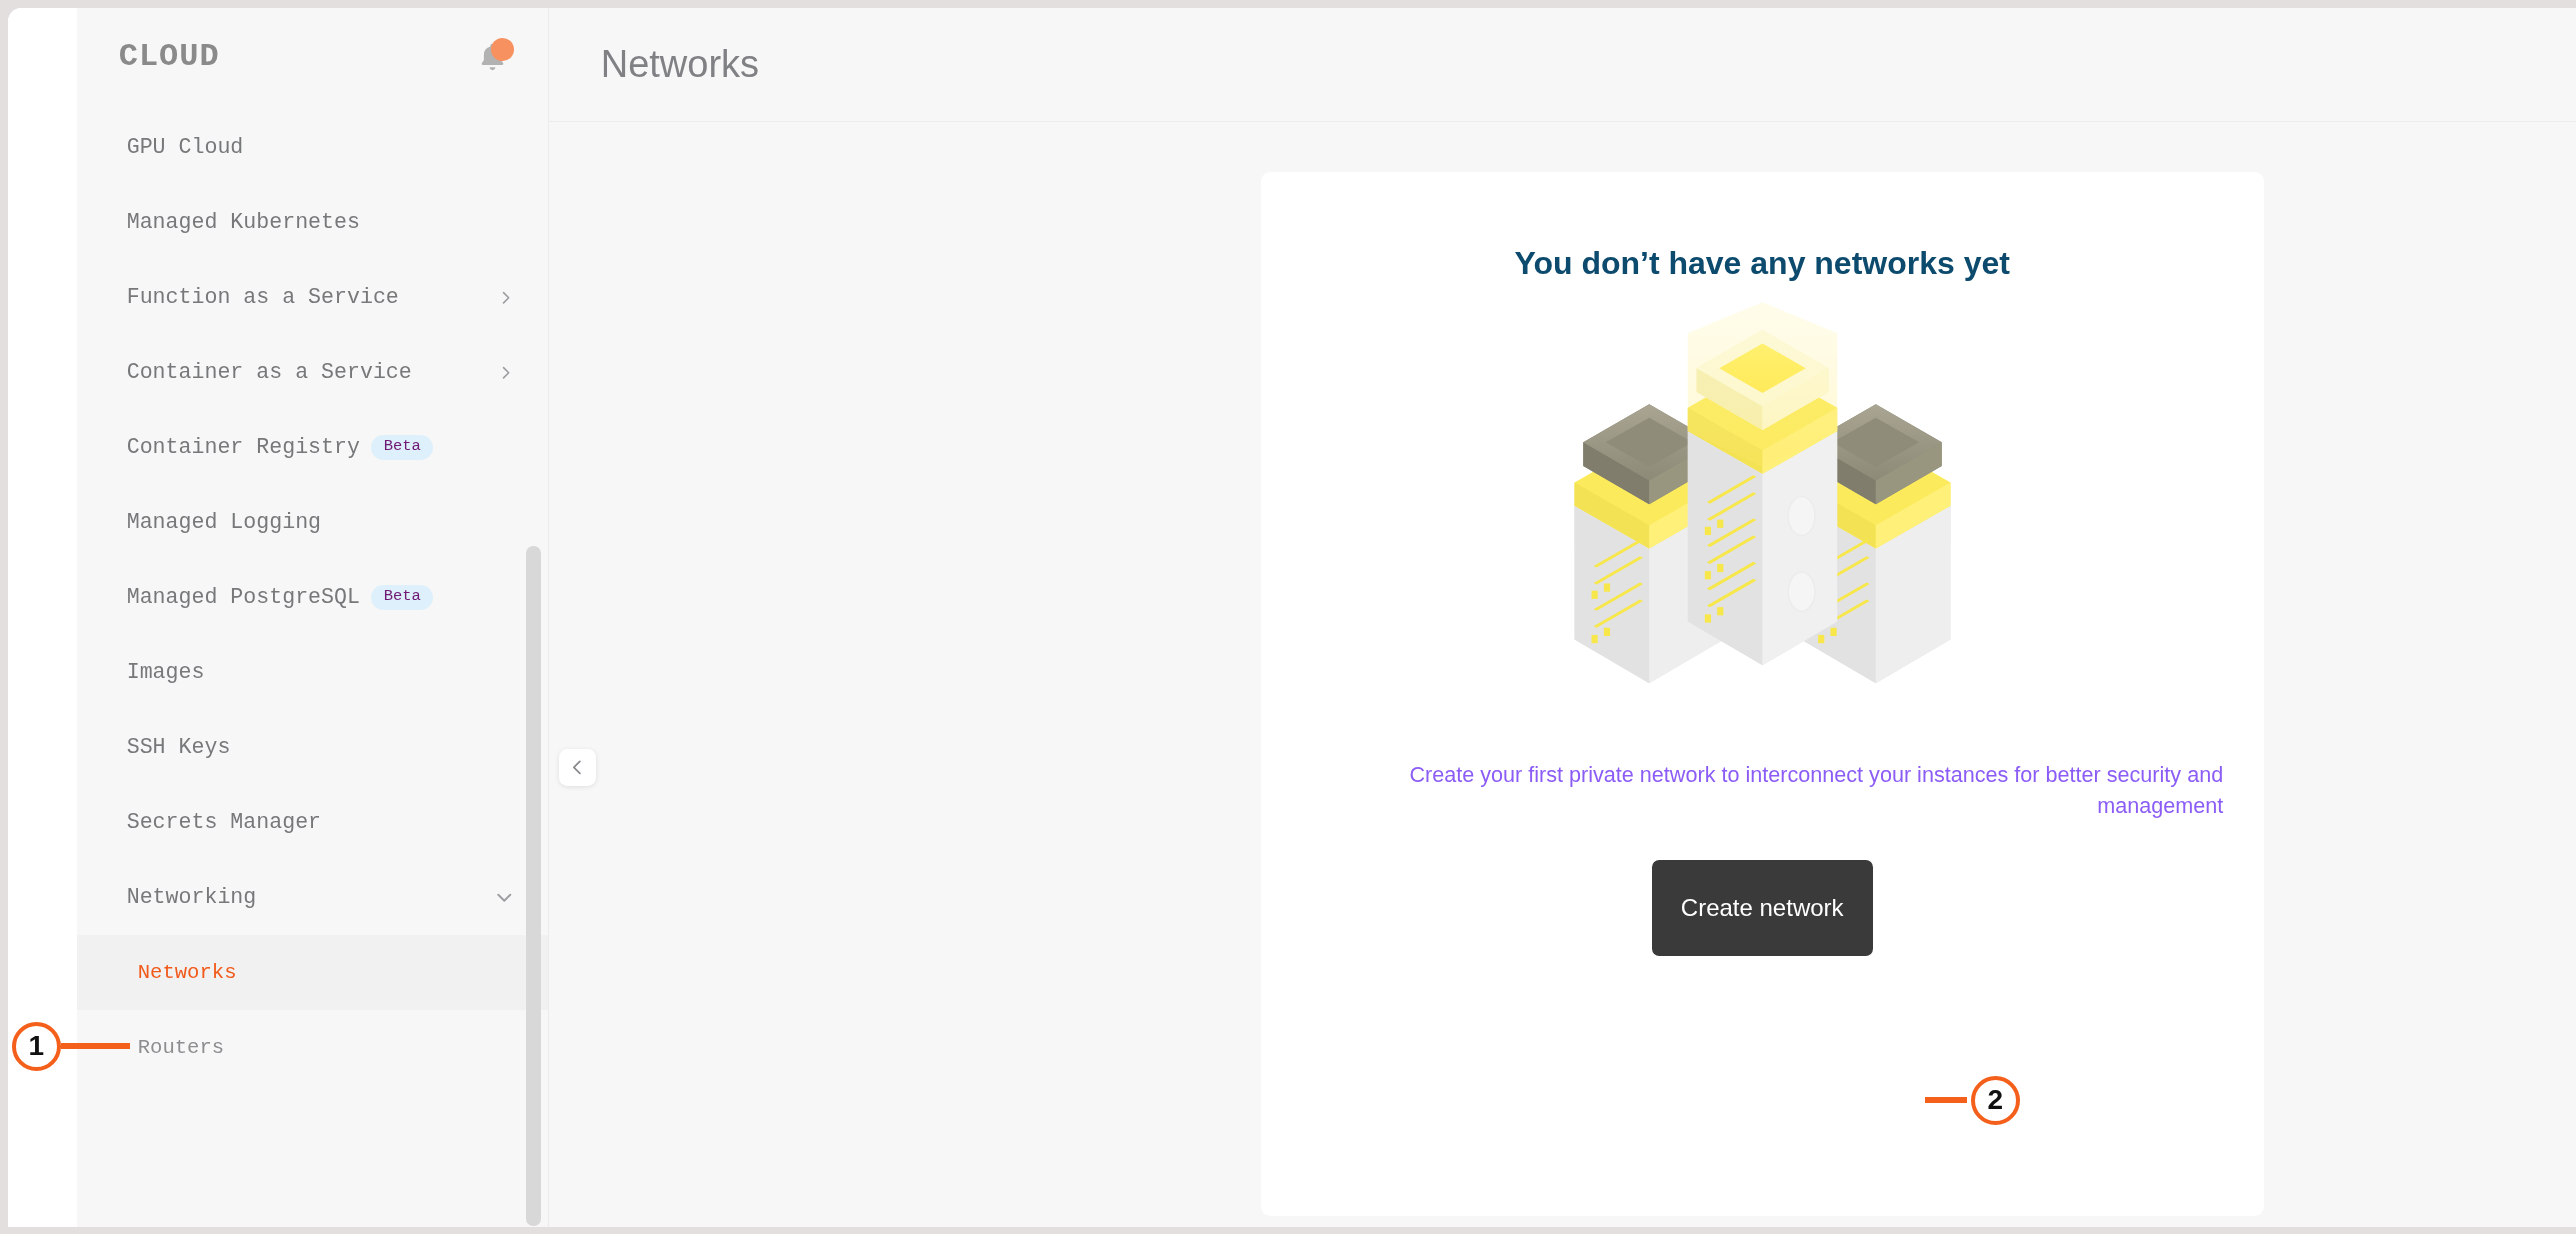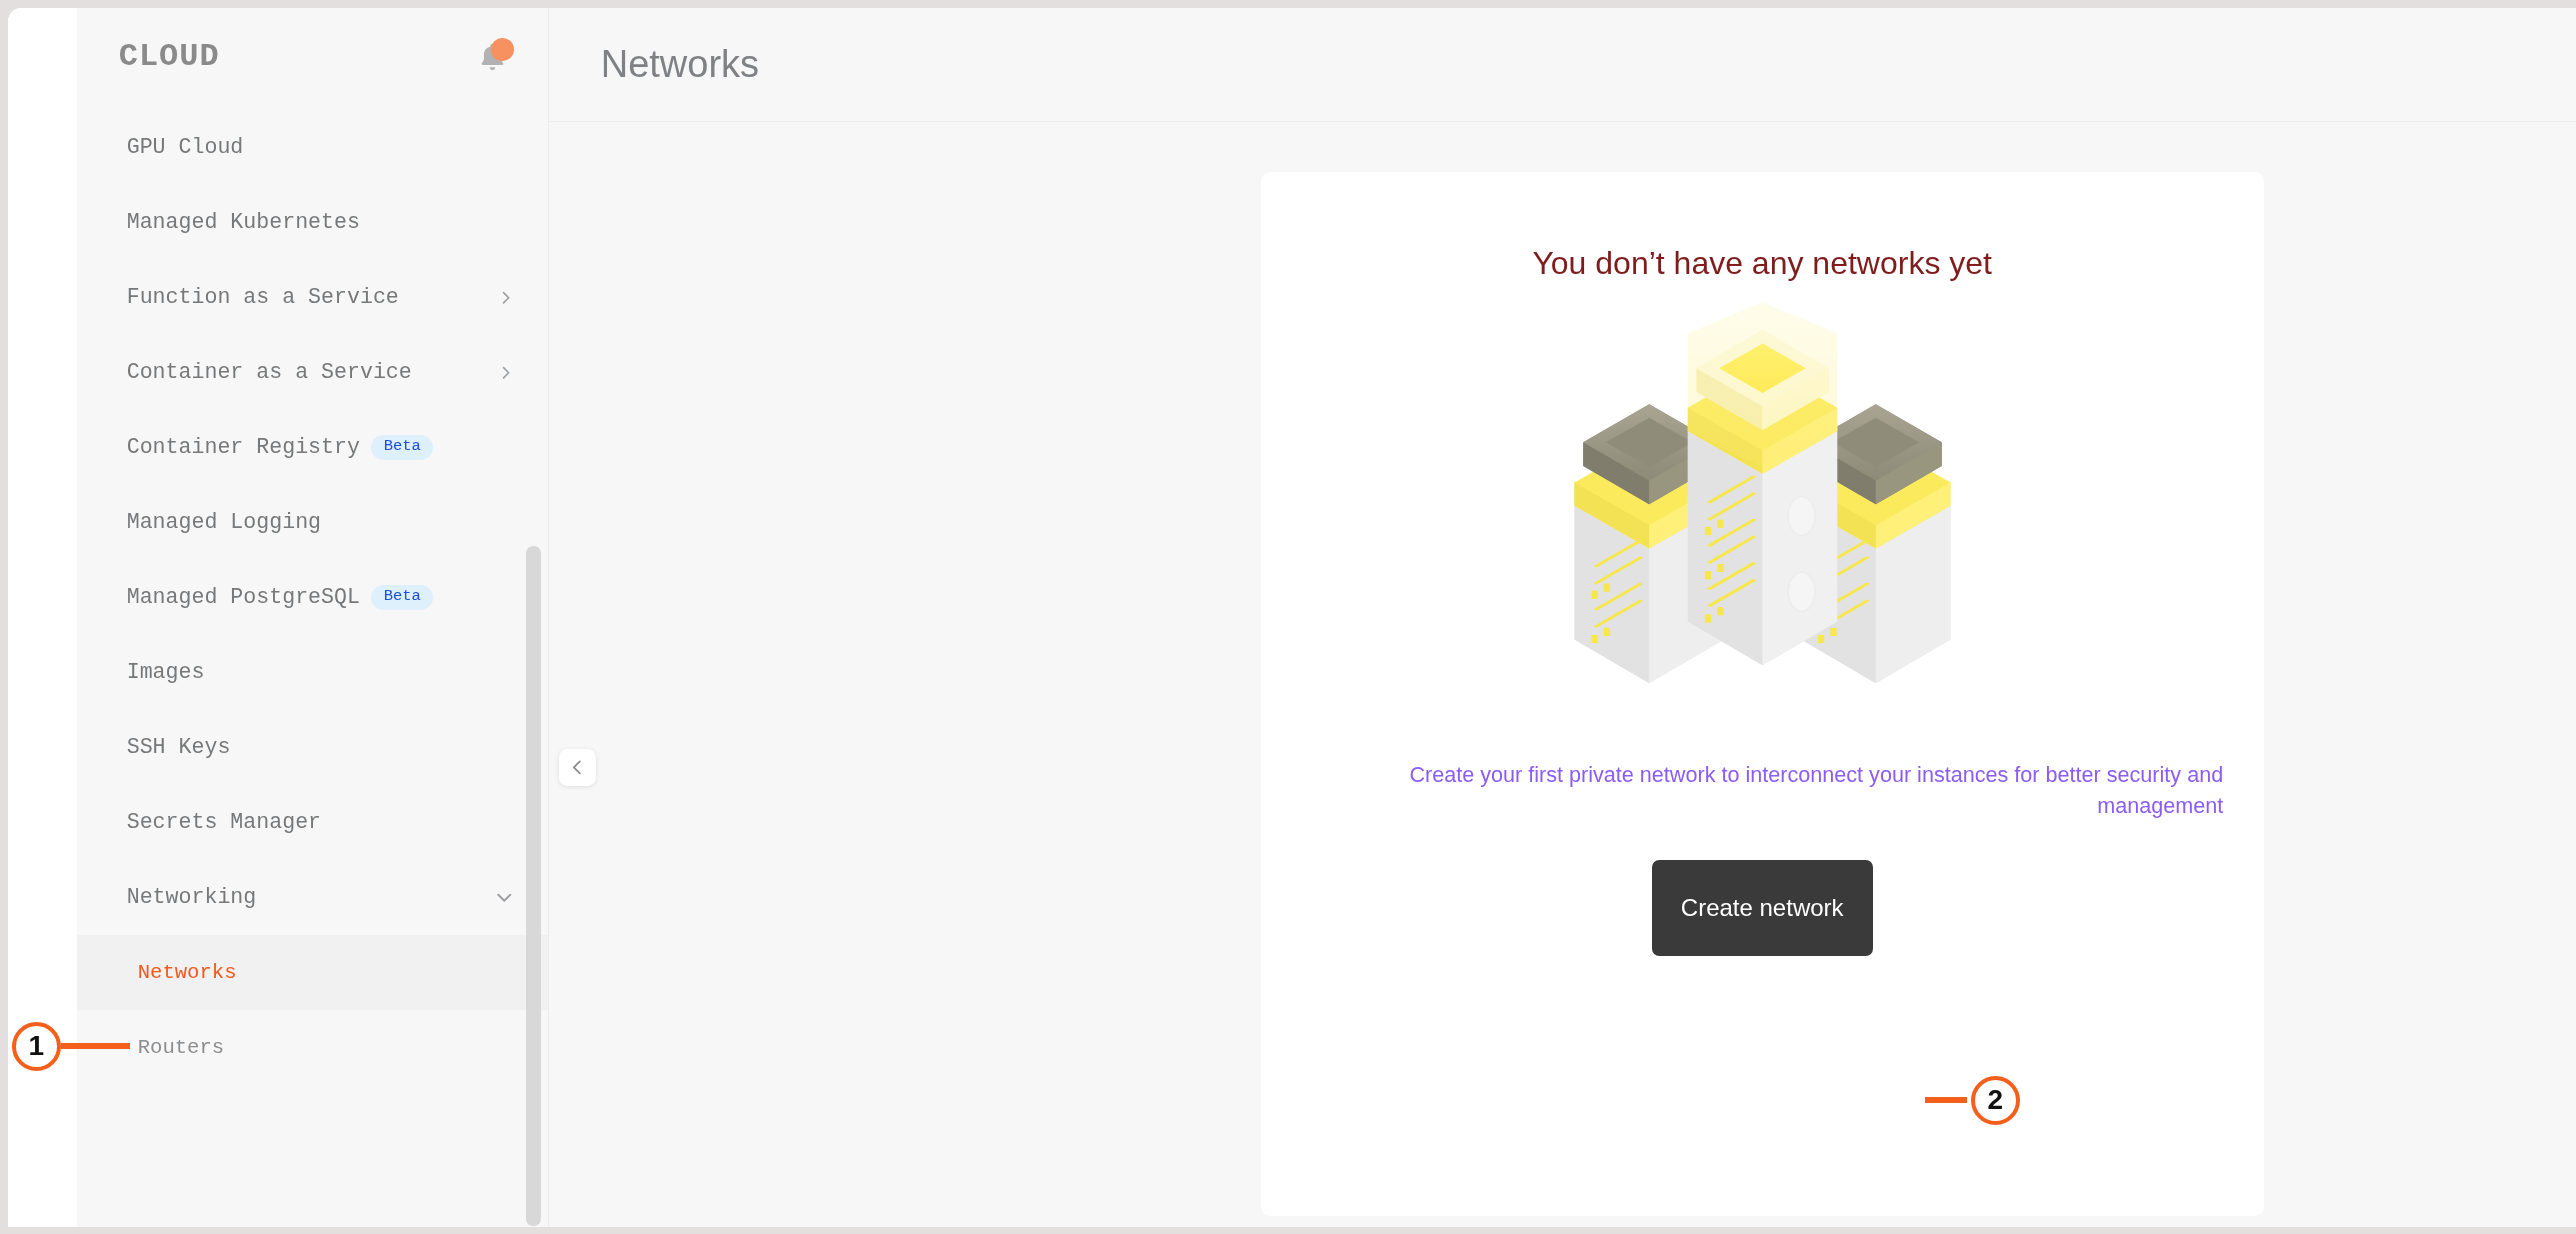--- a/index.html
+++ b/index.html
@@ -68,21 +68,21 @@
     cursor: pointer;
     white-space: nowrap;
   }
   .nav-item .lbl { display: flex; align-items: center; gap: 11.3px; }
   .nav-item.sub { padding-left: 61px; font-size: 20.6px; color: #8c8e90; }
   .nav-item.active { background: #f1f1f1; color: #f15a1b; }
   .nav-item.active .txt { color: #f15a1b; }
 
   .badge-beta {
     background: #ddf0fb;
-    color: #1d4ed8;
+    color: #701a75;
     font-size: 15.5px;
     border-radius: 13.4px;
     padding: 4.1px 12.4px 5.2px 12.4px;
     line-height: 1;
     white-space: nowrap;
   }
   .chev { color: #9b9da0; display: inline-flex; }
 
   
   #sb-track {
@@ -136,22 +136,22 @@
     position: absolute;
     left: 712px; top: 164px;
     width: 1003px; height: 1044px;
     background: #ffffff;
     border-radius: 9.3px;
     display: flex; flex-direction: column; align-items: center;
   }
   #card-title {
     margin-top: 73px;
     font-size: 32px;
-    color: #7f1d1d;
-    font-weight: 400;
+    color: #0c4a6e;
+    font-weight: 700;
     text-align: center;
   }
   #illustration { margin-top: 20.6px; }
   #card-desc {
     margin-top: 30px;
     width: 922px;
     text-align: right;
     font-size: 21.6px;
     line-height: 1.42;
     color: #8b5cf6;

